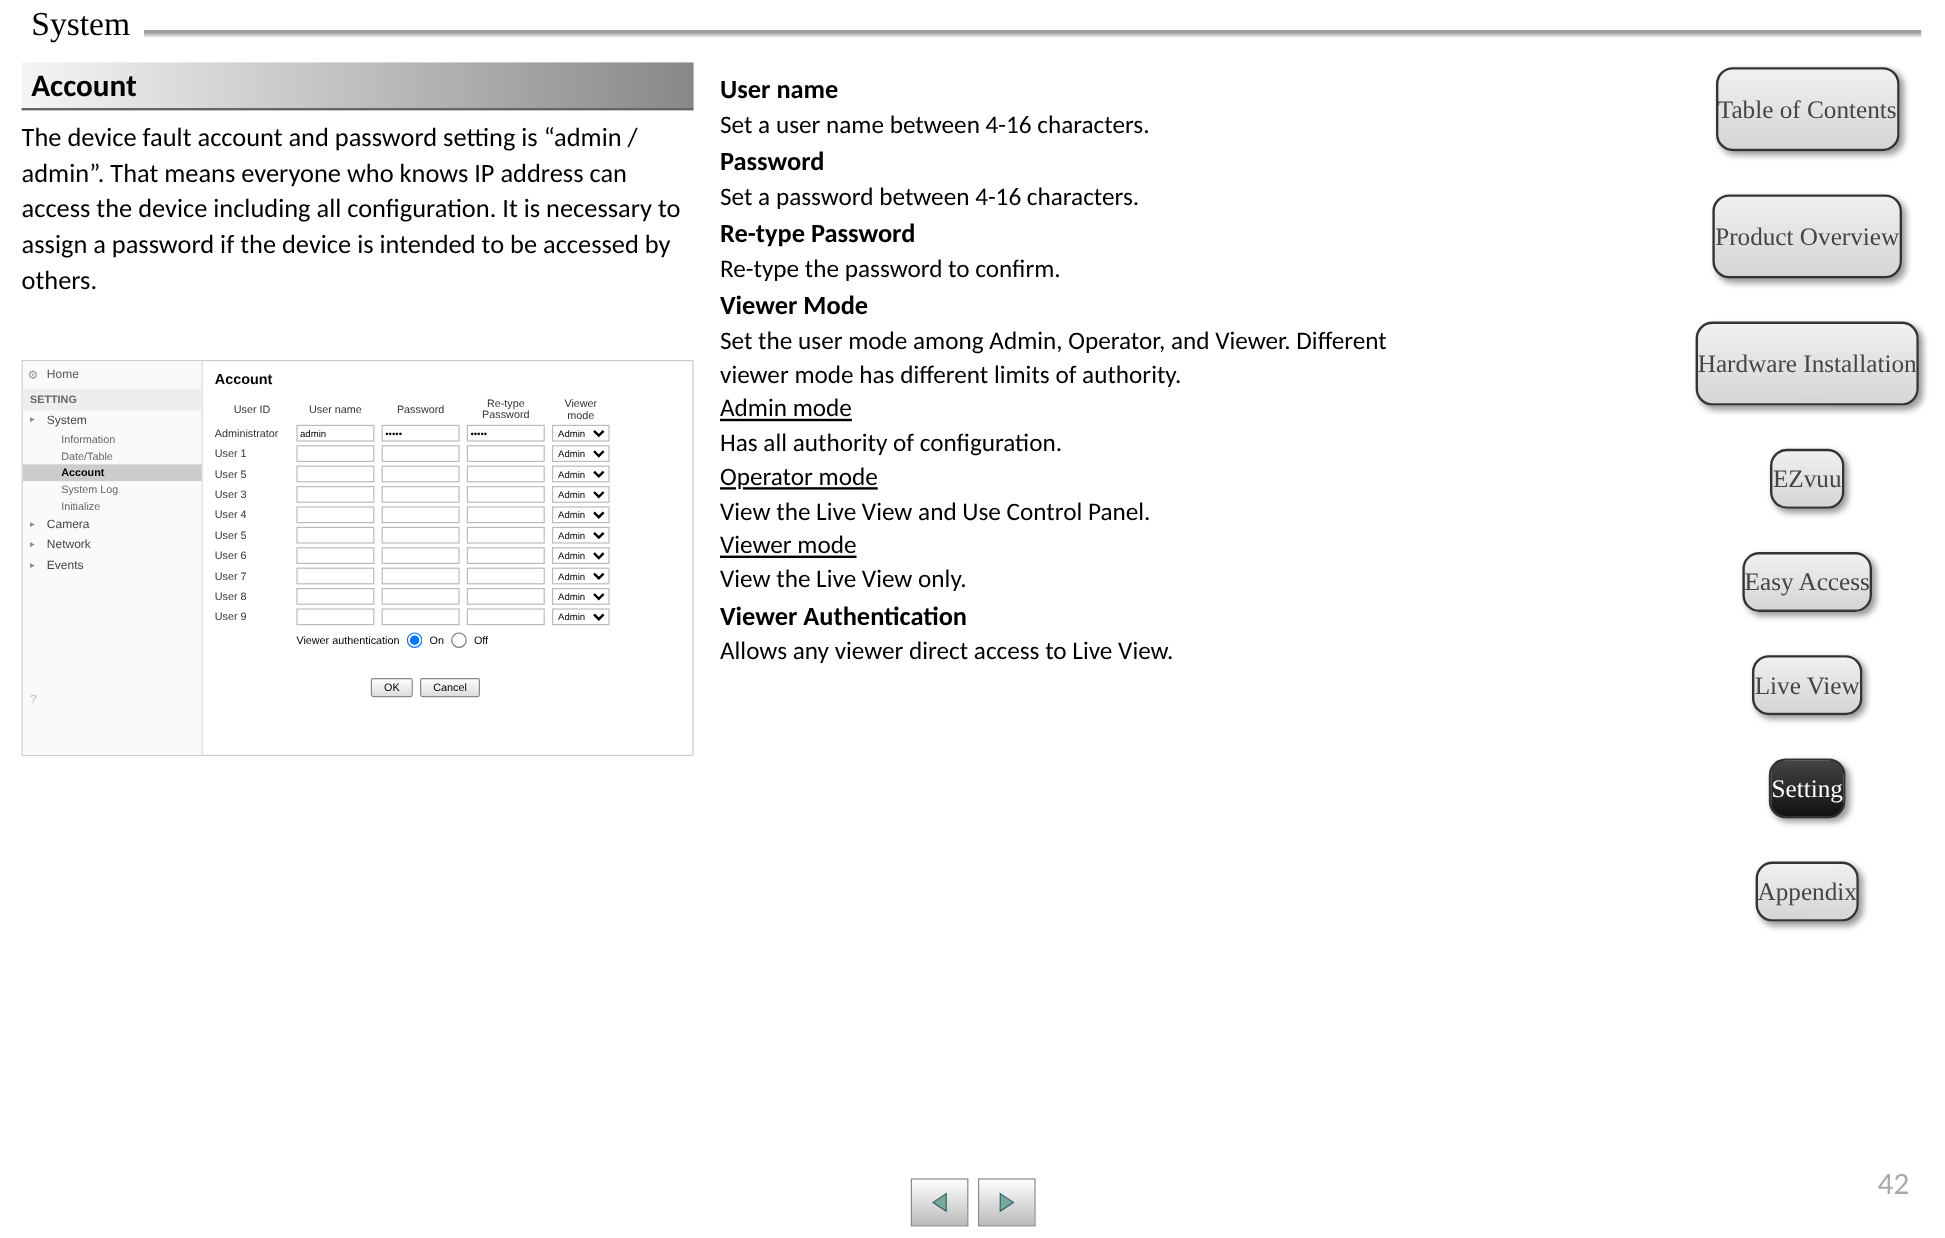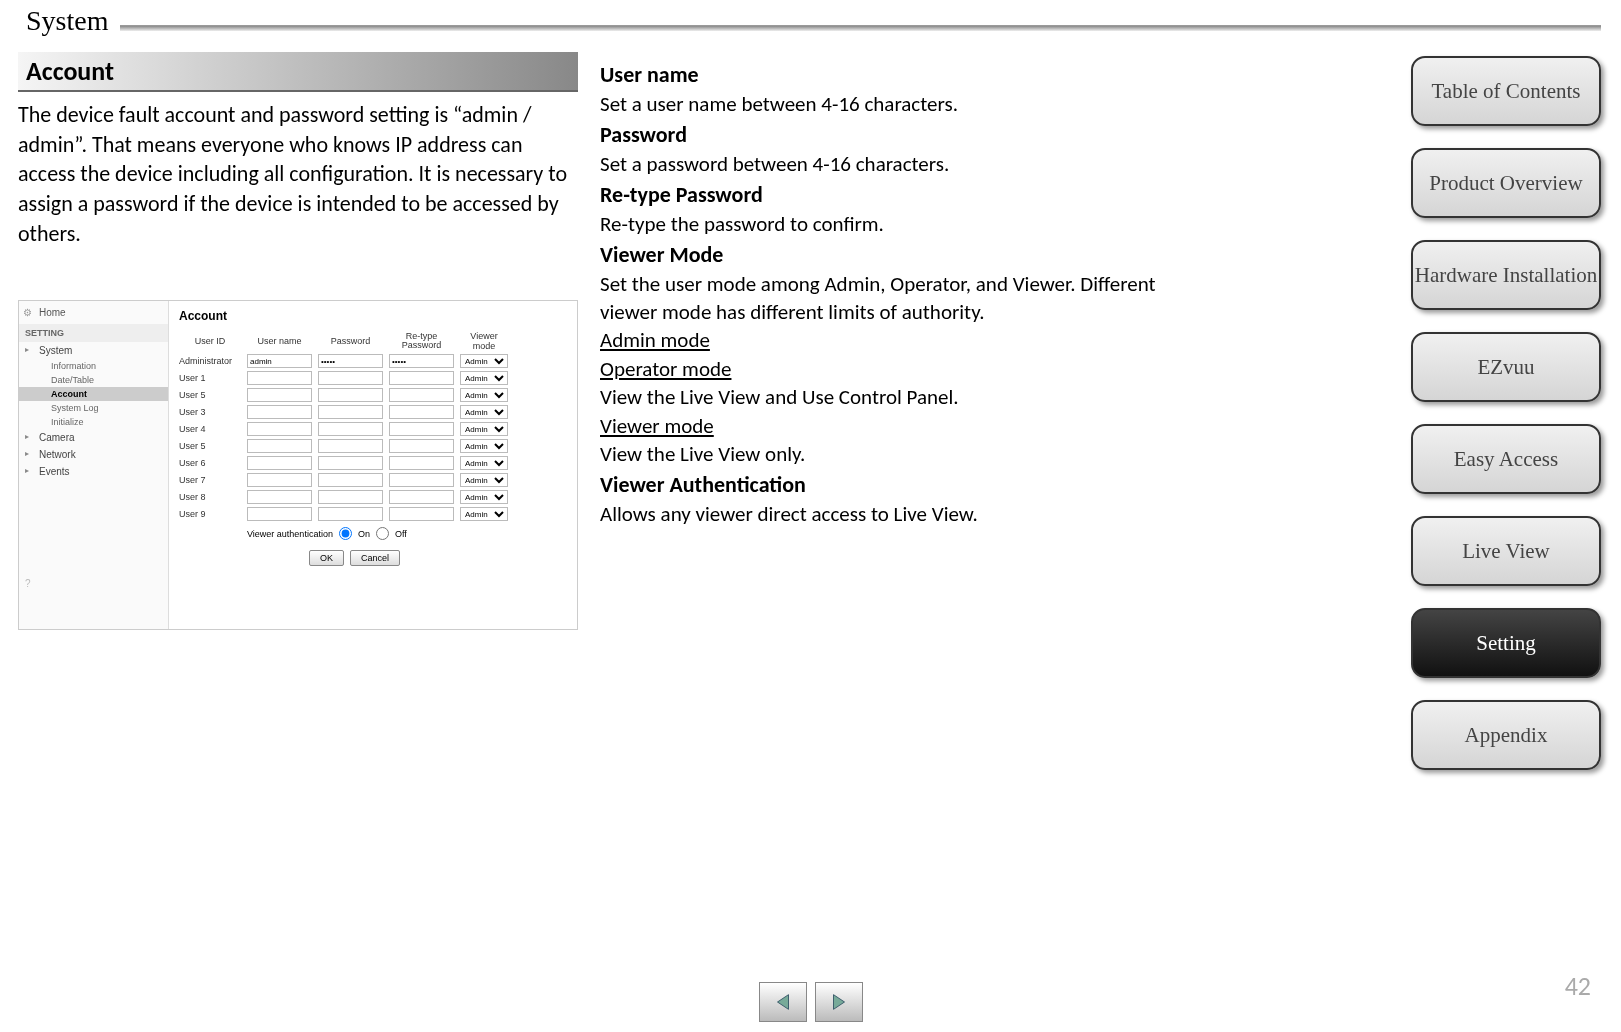--- a/index.html
+++ b/index.html
@@ -168,20 +168,21 @@
       display: flex;
       gap: 6px;
       padding-left: 130px;
     }
     .ss-btn {
       border: 1px solid #888;
       background: linear-gradient(to bottom, #fff, #ddd);
       font-size: 9px;
       padding: 2px 10px;
       border-radius: 2px;
+      margin-top: 15px;
     }
     
     .right-content {
       position: absolute;
       top: 58px;
       left: 600px;
       width: 560px;
       font-size: 21px;
       line-height: 1.35;
     }
@@ -193,24 +194,25 @@
     .right-content p { font-size: 21px; }
     .mode-title { text-decoration: underline; }
     
     .nav-sidebar {
       position: absolute;
       top: 56px;
       right: 20px;
       width: 190px;
       display: flex;
       flex-direction: column;
-      gap: 22px;
+      gap: 36px;
+      align-items: center;
     }
     .nav-btn {
-      height: 70px;
+      height: 50px;
       border-radius: 14px;
       border: 2px solid #333;
       background: linear-gradient(to bottom, #f0f0f0, #d5d5d5);
       box-shadow: 3px 3px 5px rgba(0,0,0,0.4);
       display: flex;
       align-items: center;
       justify-content: center;
       text-align: center;
       font-family: "Comic Sans MS", cursive;
       font-size: 21px;
@@ -377,20 +379,21 @@
 <div class="right-content">
   <h3>User name</h3>
   <p>Set a user name between 4-16 characters.</p>
   <h3>Password</h3>
   <p>Set a password between 4-16 characters.</p>
   <h3>Re-type Password</h3>
   <p>Re-type the password to confirm.</p>
   <h3>Viewer Mode</h3>
   <p>Set the user mode among Admin, Operator, and Viewer. Different viewer mode has different limits of authority.</p>
   <p class="mode-title">Admin mode</p>
+  <p>Has all authority of configuration.</p>
   <p class="mode-title">Operator mode</p>
   <p>View the Live View and Use Control Panel.</p>
   <p class="mode-title">Viewer mode</p>
   <p>View the Live View only.</p>
   <h3>Viewer Authentication</h3>
   <p>Allows any viewer direct access to Live View.</p>
 </div>
 
 <div class="nav-sidebar">
   <div class="nav-btn tall">Table of Contents</div>

